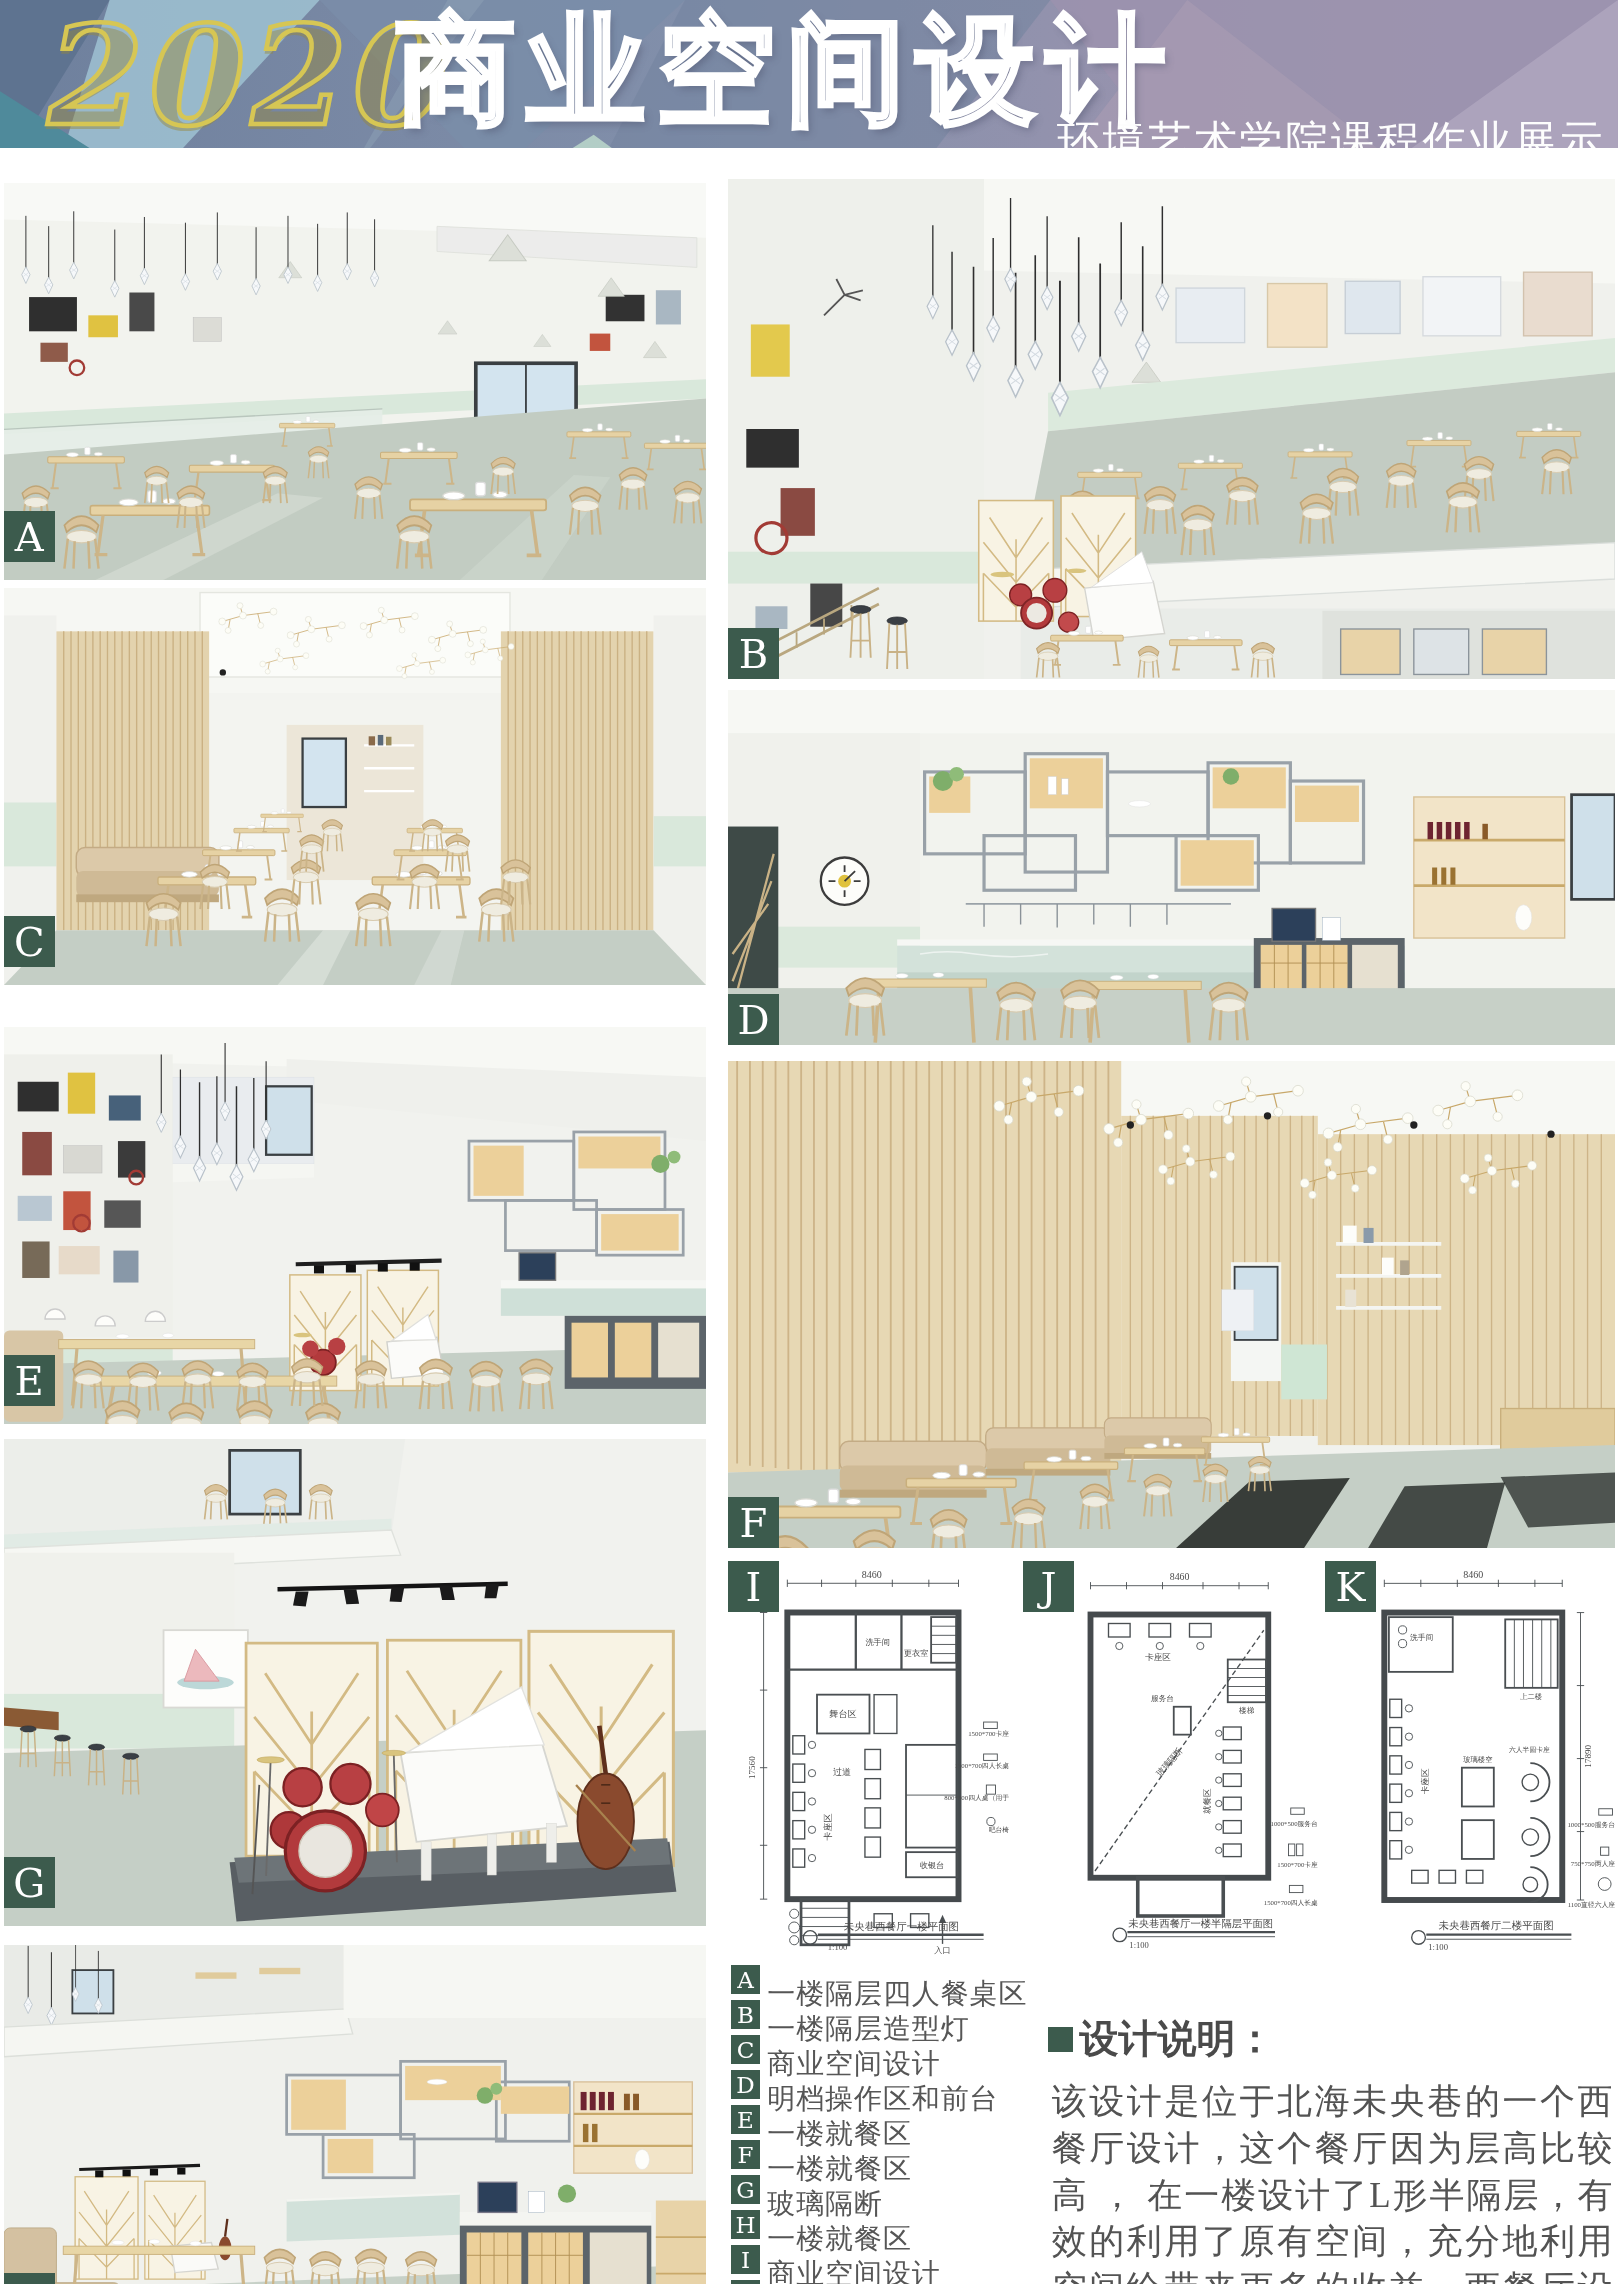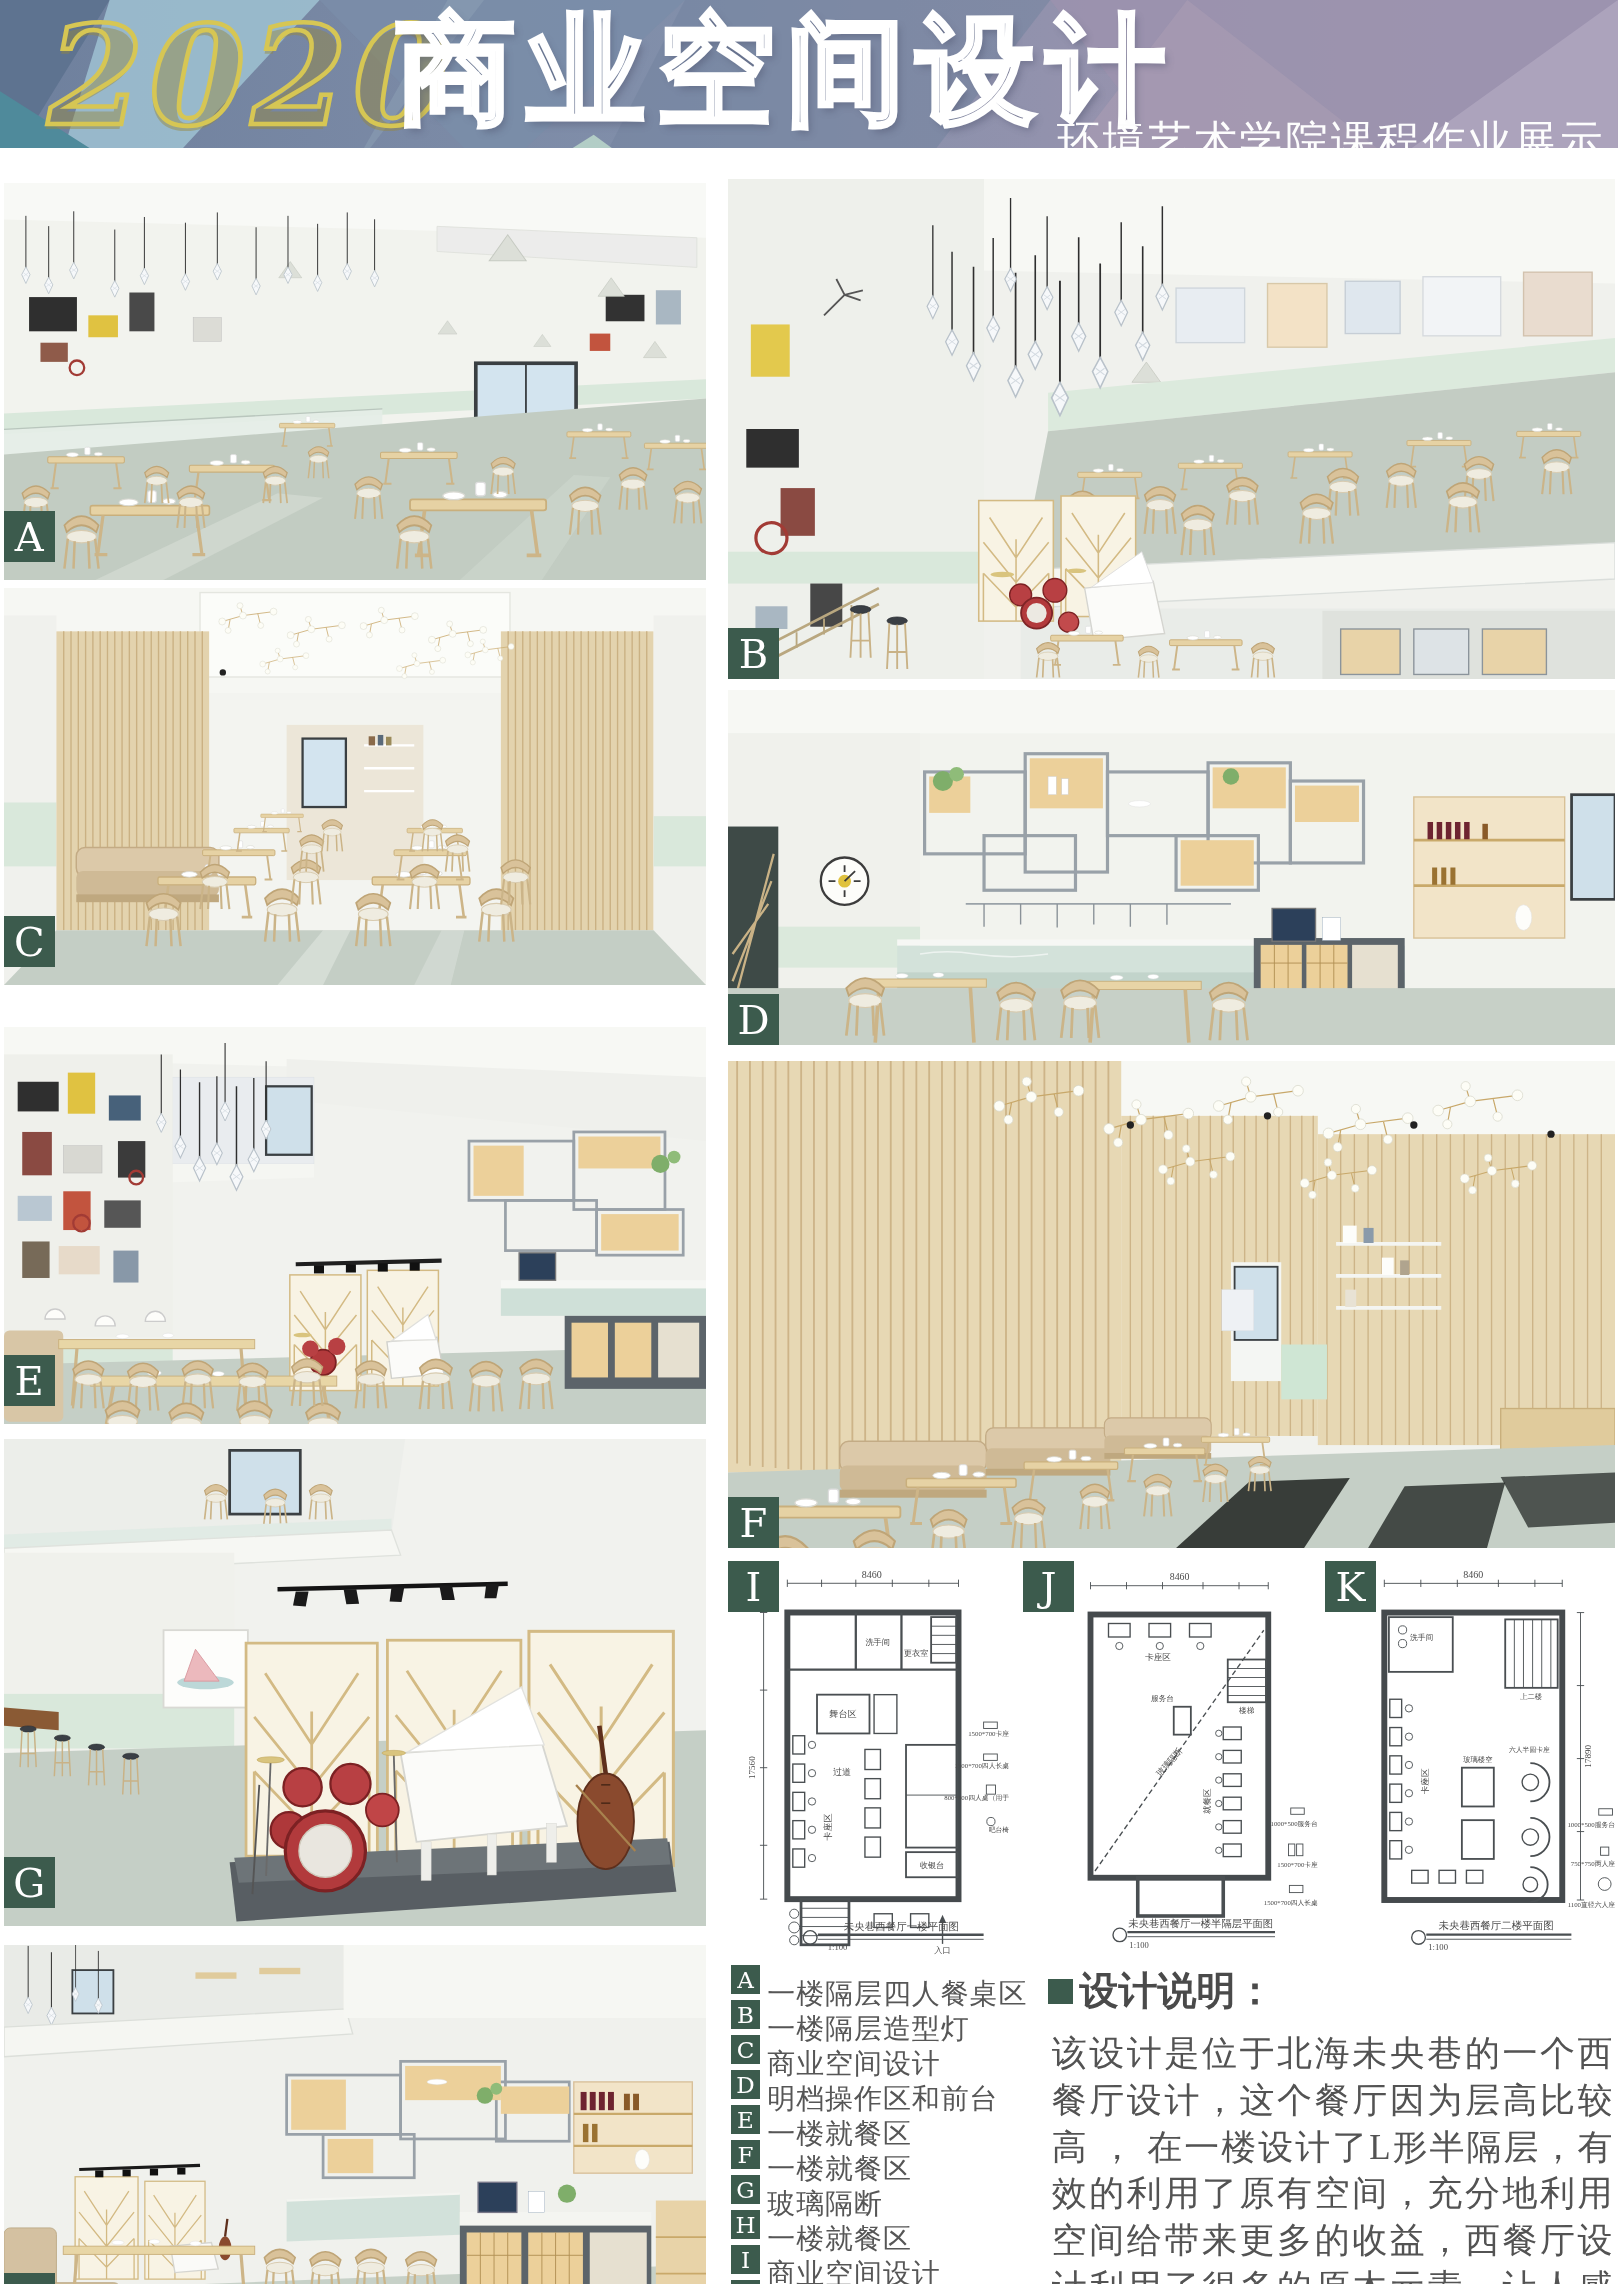--- a/index.html
+++ b/index.html
@@ -32,21 +32,21 @@
   .plan svg{position:absolute;inset:0;width:100%;height:100%;}
   
   .legend{position:absolute;left:731px;top:1962px;width:315px;}
   .legend-row{display:flex;align-items:center;height:35px;}
   .lg-badge{flex:0 0 auto;width:29px;height:29px;background:#3c5b4d;color:#fff;
         font-family:"DejaVu Serif",serif;font-size:23px;display:flex;align-items:center;
         justify-content:center;margin-right:7.3px;}
   .lg-text{font-size:28px;color:#565656;letter-spacing:0.9px;white-space:nowrap;margin-top:28px;}
   
   .desc{position:absolute;left:1048px;top:1964px;width:566px;color:#4e4e4e;}
-  .desc-head{display:flex;align-items:center;}
+  .desc-head{display:flex;align-items:center;margin-top:48px;}
   .desc-bullet{width:25px;height:25px;background:#3c5b4d;margin-right:6.4px;}
   .desc-title{font-size:39px;font-weight:700;color:#4a4a4a;}
   .desc-body{margin-top:12.8px;padding-left:3.7px;font-size:35px;line-height:1.34;
         letter-spacing:1.4px;color:#535353;text-align:justify;}
   .svgtext{font-family:"Liberation Serif","DejaVu Serif",serif;}
 </style>
 </head>
 <body>
 
 <div class="page">

